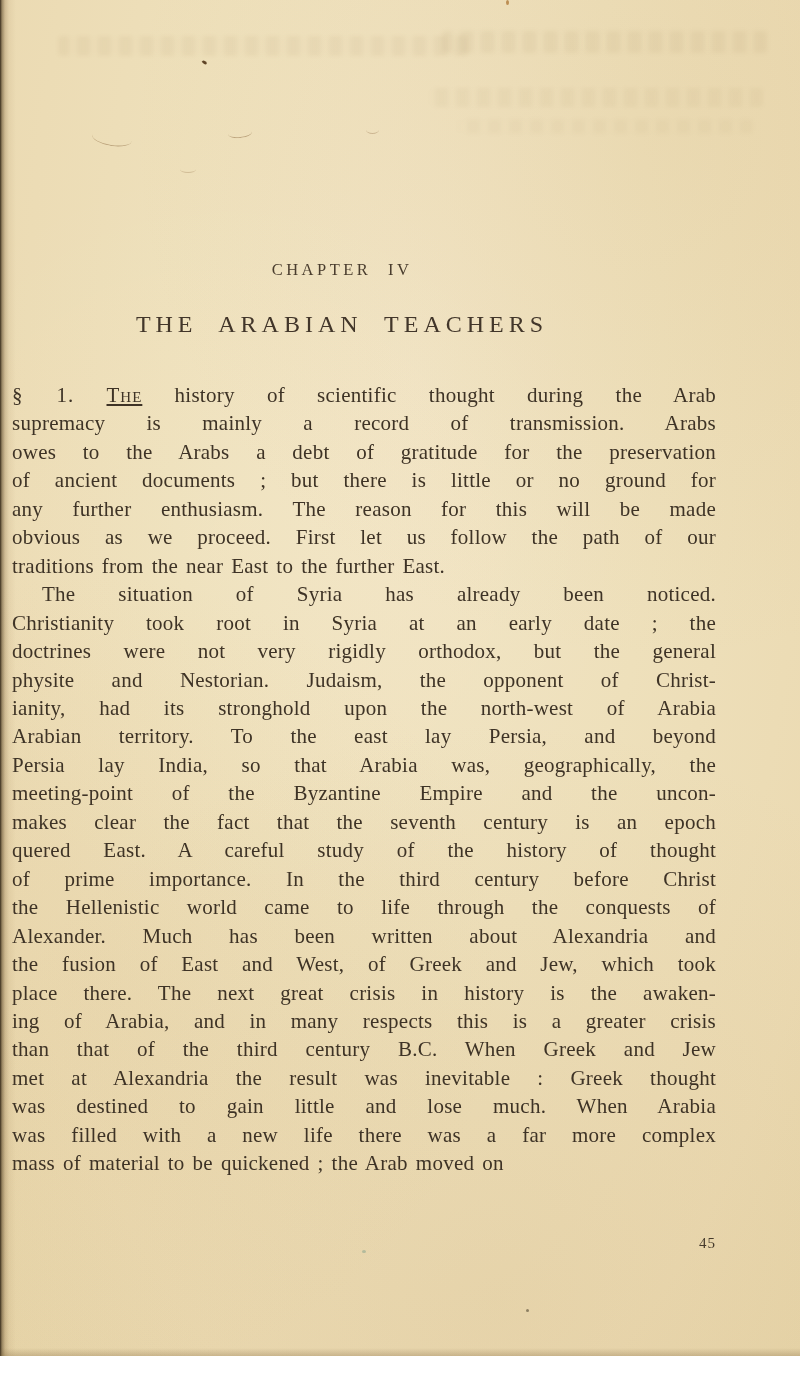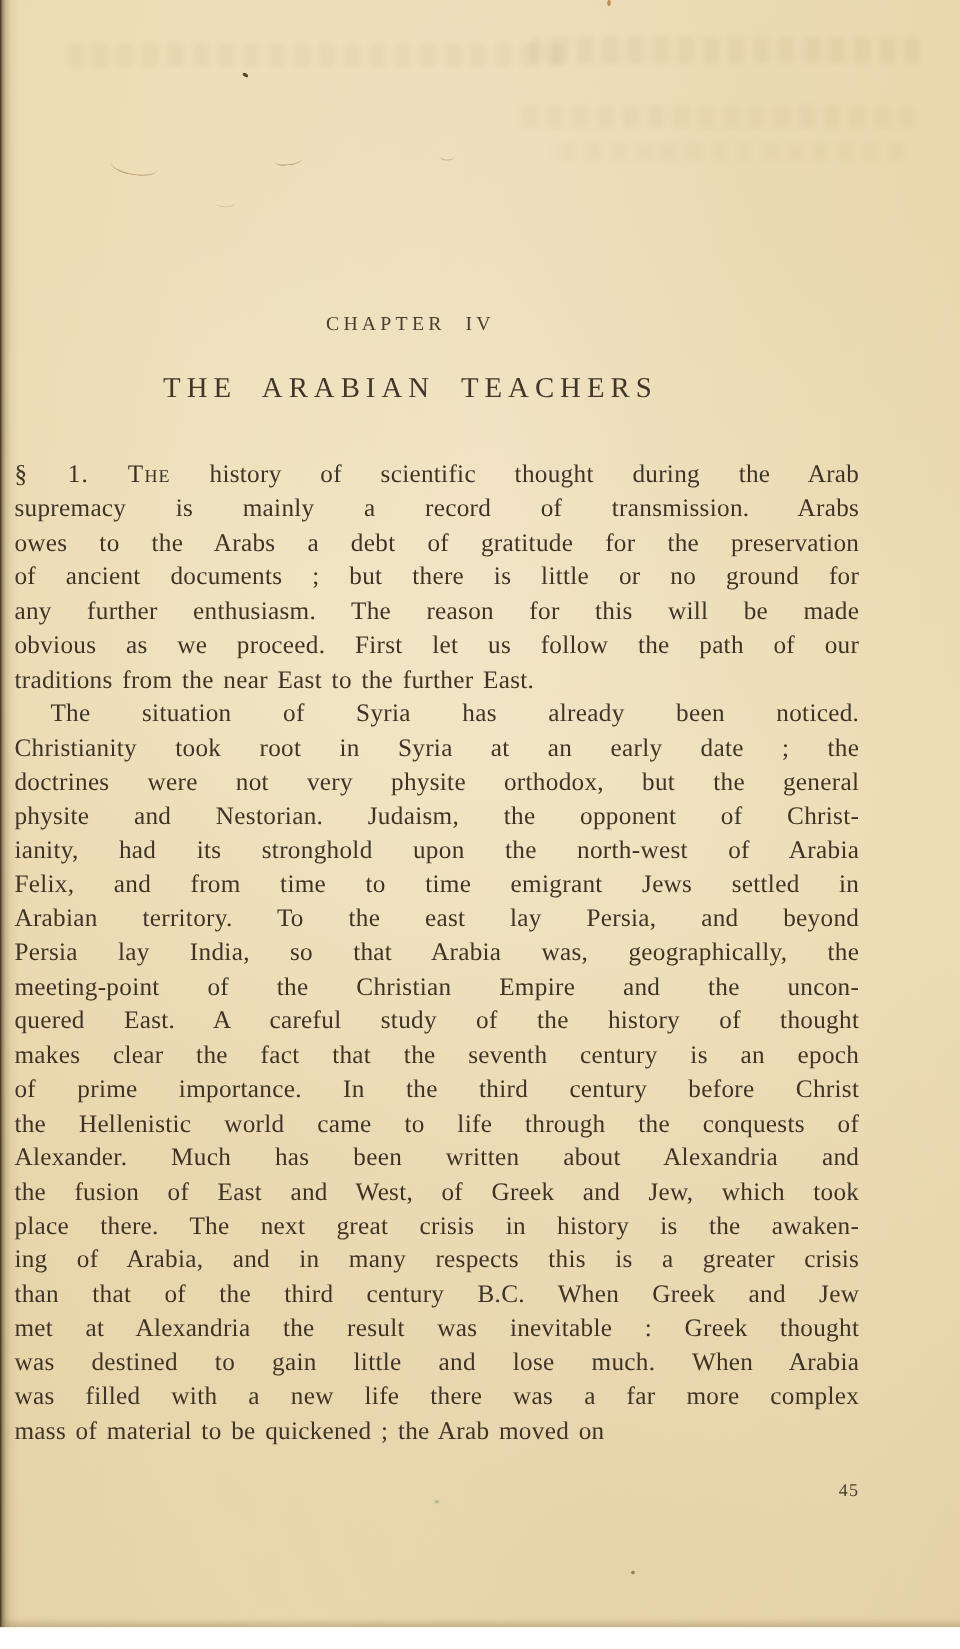--- a/index.html
+++ b/index.html
@@ -83,21 +83,21 @@
   .body {
     position: absolute; left: 12px; top: 381px; width: 704px;
     font-size: 21px; line-height: 28.45px;
     letter-spacing: 0.25px; word-spacing: 2.5px;
     color: #3e3326;
   }
   .line { text-align: justify; text-align-last: justify; }
   .line.para-end { text-align-last: left; }
   .line.indent { text-indent: 30px; }
   .sec-prefix { letter-spacing: 1px; }
-  .lead-word { font-variant: small-caps; letter-spacing: 1px; }
+  .lead-word { font-variant: small-caps; letter-spacing: 1px; text-decoration: underline; }
   .folio {
     position: absolute; left: 12px; top: 1235px; width: 704px;
     text-align: right; font-size: 15px; letter-spacing: 1px;
     color: #453a2c;
   }
 </style>
 </head>
 <body>
 
 <div class="page">
@@ -113,29 +113,28 @@
   <div class="body">
       <div class="line"><span class="sec-prefix">§ 1.</span> <span class="lead-word">The</span> history of scientific thought during the Arab</div>
       <div class="line">supremacy is mainly a record of transmission.  Arabs</div>
       <div class="line">owes to the Arabs a debt of gratitude for the preservation</div>
       <div class="line">of ancient documents ;  but there is little or no ground for</div>
       <div class="line">any further enthusiasm.  The reason for this will be made</div>
       <div class="line">obvious as we proceed.  First let us follow the path of our</div>
       <div class="line para-end">traditions from the near East to the further East.</div>
       <div class="line indent">The situation of Syria has already been noticed.</div>
       <div class="line">Christianity took root in Syria at an early date ;  the</div>
-      <div class="line">doctrines were not very physite orthodox, but the general</div>
+      <div class="line">doctrines were not very rigidly orthodox, but the general</div>
       <div class="line">physite and Nestorian.  Judaism, the opponent of Christ-</div>
       <div class="line">ianity, had its stronghold upon the north-west of Arabia</div>
-      <div class="line">Felix, and from time to time emigrant Jews settled in</div>
       <div class="line">Arabian territory.  To the east lay Persia, and beyond</div>
       <div class="line">Persia lay India, so that Arabia was, geographically, the</div>
-      <div class="line">meeting-point of the Christian Empire and the uncon-</div>
+      <div class="line">meeting-point of the Byzantine Empire and the uncon-</div>
+      <div class="line">makes clear the fact that the seventh century is an epoch</div>
       <div class="line">quered East.  A careful study of the history of thought</div>
-      <div class="line">makes clear the fact that the seventh century is an epoch</div>
       <div class="line">of prime importance.  In the third century before Christ</div>
       <div class="line">the Hellenistic world came to life through the conquests of</div>
       <div class="line">Alexander.  Much has been written about Alexandria and</div>
       <div class="line">the fusion of East and West, of Greek and Jew, which took</div>
       <div class="line">place there.  The next great crisis in history is the awaken-</div>
       <div class="line">ing of Arabia, and in many respects this is a greater crisis</div>
       <div class="line">than that of the third century B.C.  When Greek and Jew</div>
       <div class="line">met at Alexandria the result was inevitable :  Greek thought</div>
       <div class="line">was destined to gain little and lose much.  When Arabia</div>
       <div class="line">was filled with a new life there was a far more complex</div>

